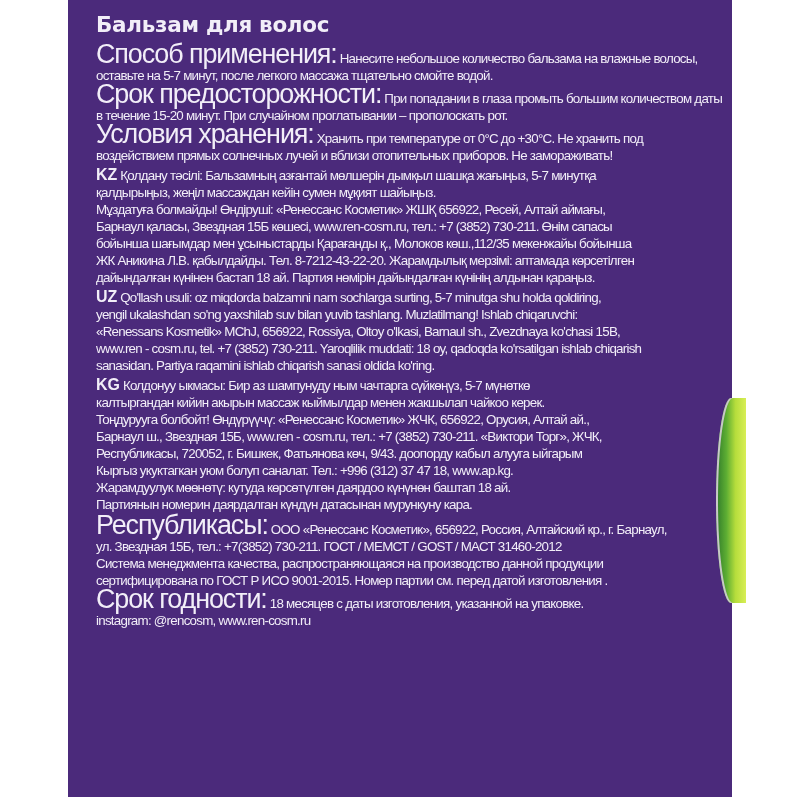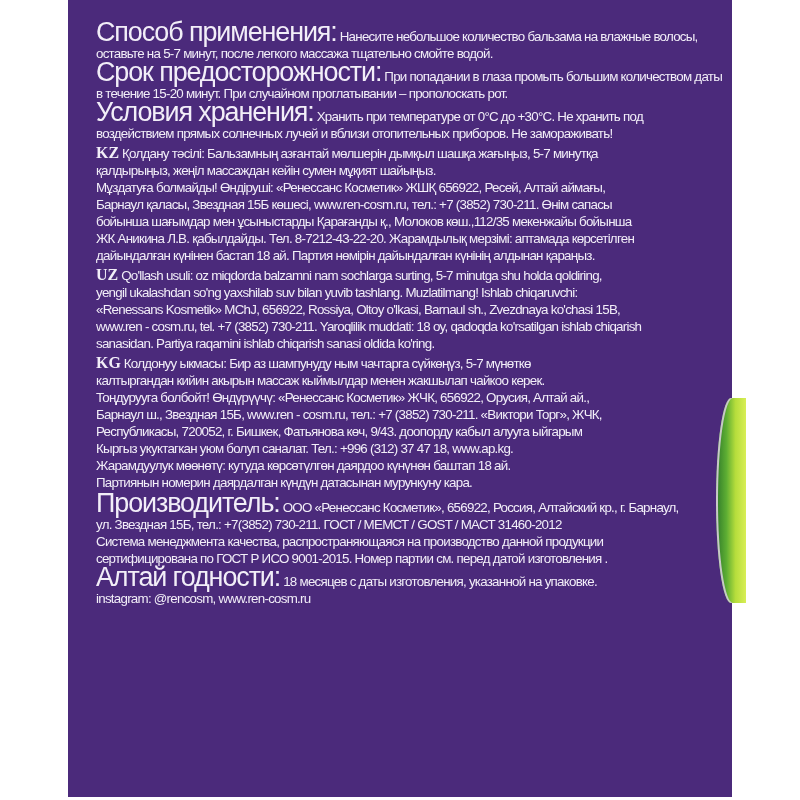--- a/index.html
+++ b/index.html
@@ -25,31 +25,32 @@
   .title {
     font-family: "DejaVu Sans", sans-serif; font-weight: bold;
     font-size: 21.5px; line-height: 22px; letter-spacing: -0.3px;
     margin: 0 0 8px 0;
   }
   .line {
     font-size: 13.4px; line-height: 17px; white-space: nowrap;
     letter-spacing: -0.75px; transform-origin: left center;
   }
   .hd { font-size: 27px; line-height: 20px; letter-spacing: -1.1px; }
-  .code { font-weight: bold; font-size: 16px; letter-spacing: 0; font-family: Liberation Serif, serif; }
+  .code { font-weight: bold; font-size: 16px; letter-spacing: 0; }
   .sp2 { margin-top: 2px; }
 </style>
 </head>
 <body>
 
 <div class="panel"></div>
 <div class="leaf"></div>
 
 <div class="content">
   <div class="title">
+    <div>Бальзам для волос</div>
   </div>
 
   <div class="line" style="transform: scaleX(0.997);"><span class="hd">Способ применения:</span><span> Нанесите небольшое количество бальзама на влажные волосы,</span></div>
   <div class="line" style="transform: scaleX(0.997);">оставьте на 5-7 минут, после легкого массажа тщательно смойте водой.</div>
 
   <div class="line" style="transform: scaleX(0.997);"><span class="hd">Срок предосторожности:</span><span> При  попадании в глаза промыть большим количеством даты</span></div>
   <div class="line" style="transform: scaleX(0.997);">в течение 15-20 минут. При случайном  проглатывании – прополоскать рот.</div>
 
   <div class="line" style="transform: scaleX(0.997);"><span class="hd">Условия хранения:</span><span>  Хранить при температуре от 0°C до +30°C. Не хранить под</span></div>
   <div class="line" style="transform: scaleX(0.997);">воздействием прямых солнечных лучей и вблизи отопительных приборов. Не замораживать!</div>
@@ -70,20 +71,20 @@
 
   <div class="line sp2" style="transform: scaleX(0.997);"><span class="code">KG</span><span> Колдонуу ыкмасы: Бир аз шампунуду ным чачтарга сүйкөңүз, 5-7 мүнөткө</span></div>
   <div class="line" style="transform: scaleX(0.997);">калтыргандан кийин акырын массаж кыймылдар менен жакшылап чайкоо керек.</div>
   <div class="line" style="transform: scaleX(0.997);">Тоңдурууга болбойт!  Өндүрүүчү: «Ренессанс Косметик» ЖЧК, 656922, Орусия, Алтай ай.,</div>
   <div class="line" style="transform: scaleX(0.997);">Барнаул ш., Звездная 15Б, www.ren - cosm.ru, тел.: +7 (3852) 730-211. «Виктори Торг», ЖЧК,</div>
   <div class="line" style="transform: scaleX(0.997);">Республикасы, 720052, г. Бишкек, Фатьянова көч, 9/43. доопорду кабыл алууга ыйгарым</div>
   <div class="line" style="transform: scaleX(0.997);">Кыргыз укуктагкан уюм болуп саналат. Тел.:  +996 (312) 37 47 18, www.ap.kg.</div>
   <div class="line" style="transform: scaleX(0.997);">Жарамдуулук мөөнөтү: кутуда көрсөтүлгөн даярдоо күнүнөн баштап 18 ай.</div>
   <div class="line" style="transform: scaleX(0.997);">Партиянын номерин даярдалган күндүн датасынан мурункуну кара.</div>
 
-  <div class="line sp2" style="transform: scaleX(0.997);"><span class="hd">Производитель:</span><span> ООО «Ренессанс Косметик», 656922, Россия, Алтайский кр., г. Барнаул,</span></div>
+  <div class="line sp2" style="transform: scaleX(0.997);"><span class="hd">Республикасы:</span><span> ООО «Ренессанс Косметик», 656922, Россия, Алтайский кр., г. Барнаул,</span></div>
   <div class="line" style="transform: scaleX(0.997);">ул. Звездная 15Б, тел.: +7(3852) 730-211. ГОСТ / МЕМСТ / GOST / МАСТ 31460-2012</div>
   <div class="line" style="transform: scaleX(0.997);">Система менеджмента качества, распространяющаяся на производство данной продукции</div>
   <div class="line" style="transform: scaleX(0.997);">сертифицирована по ГОСТ Р ИСО 9001-2015. Номер партии см. перед датой изготовления .</div>
 
-  <div class="line" style="transform: scaleX(0.997);"><span class="hd">Алтай годности:</span><span> 18 месяцев с даты изготовления, указанной на упаковке.</span></div>
+  <div class="line" style="transform: scaleX(0.997);"><span class="hd">Срок годности:</span><span> 18 месяцев с даты изготовления, указанной на упаковке.</span></div>
   <div class="line" style="transform: scaleX(0.997);">instagram: @rencosm, www.ren-cosm.ru</div>
 </div>
 
 </body></html>

